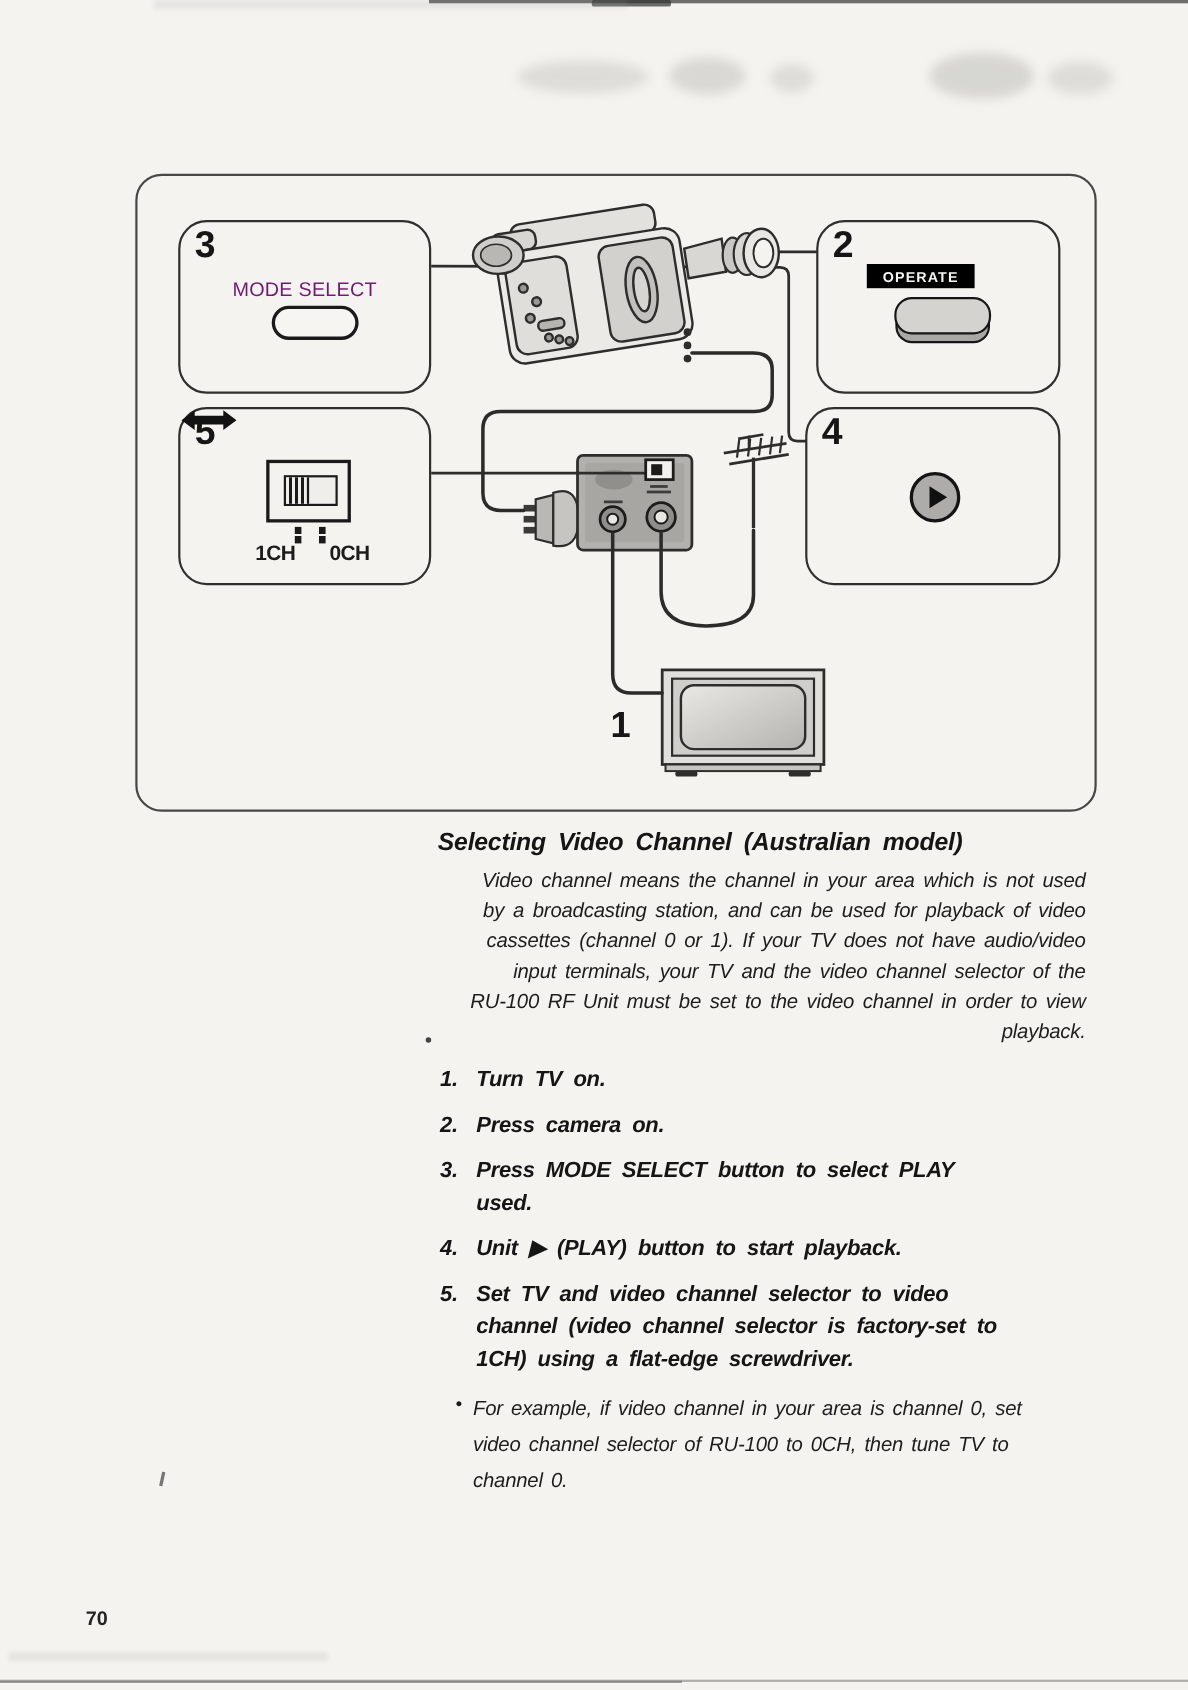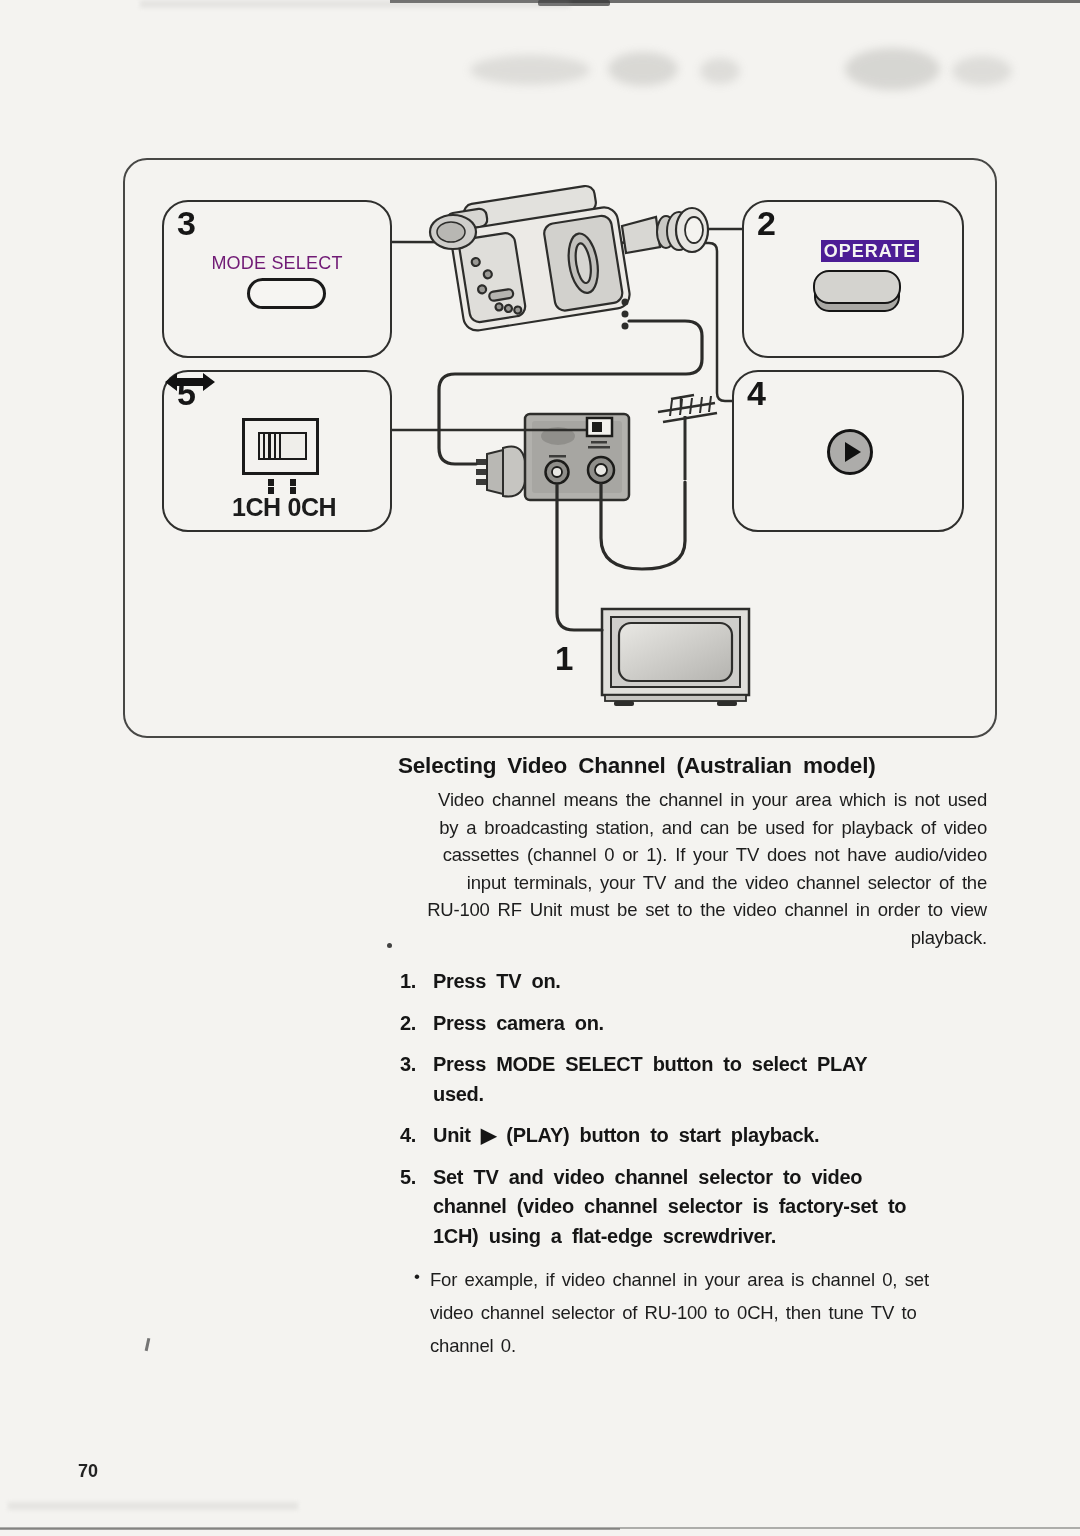--- a/index.html
+++ b/index.html
@@ -29,47 +29,47 @@
   .tv-num{
     position:absolute;left:430px;top:480px;
     font-size:33px;font-weight:700;color:#161616;
   }
   
   .ms-label{position:absolute;top:51px;left:0;right:0;text-align:center;
     font-size:18px;letter-spacing:0.2px;color:#701a75;}
   .ms-button{position:absolute;left:83px;top:76px;width:79px;height:31px;
     border:3.5px solid #1a1a1a;border-radius:17px;background:#f6f5f2;box-sizing:border-box;}
   
-  .op-badge{position:absolute;left:77px;top:38px;width:98px;height:22px;
-    background:#4c1d95;color:#f4f4f2;font-size:18px;font-weight:700;
+  .op-badge{position:absolute;left:44px;top:38px;width:98px;height:22px;
+    background:#000000;color:#f4f4f2;font-size:13px;font-weight:700;
     text-align:center;line-height:23px;letter-spacing:1px;}
   .op-button{position:absolute;left:69px;top:68px;width:84px;height:30px;
     border:2.5px solid #161616;border-radius:16px;background:#d4d3cf;
     box-shadow:0 9px 0 -3px #a9a8a4, 0 9px 0 -1px #161616;}
   
   .arrow-lr{position:absolute;left:91px;top:17px;}
   .switch{position:absolute;left:78px;top:46px;width:77px;height:57px;
     border:3px solid #1a1a1a;background:#f3f2ef;box-sizing:border-box;}
   .switch-slider{position:absolute;left:13px;top:11px;width:49px;height:28px;
     border:2.5px solid #1a1a1a;background:#efeeea;box-sizing:border-box;display:flex;}
   .knob-lines{width:21px;height:100%;border-right:2.5px solid #1a1a1a;box-sizing:border-box;
     background:repeating-linear-gradient(90deg,#efeeea 0 3px,#1a1a1a 3px 5.5px);}
   .tick{position:absolute;width:6px;height:15px;top:107px;
     background:linear-gradient(#1a1a1a 0 44%,rgba(0,0,0,0) 44% 56%,#1a1a1a 56%);}
   .tick.t1{left:104px;} .tick.t2{left:126px;}
   .ch-labels{position:absolute;left:68px;top:121px;width:104px;display:flex;
-    justify-content:space-between;font-size:25px;font-weight:700;letter-spacing:-0.5px;align-items:center;}
+    justify-content:space-between;font-size:19px;font-weight:700;letter-spacing:-0.5px;align-items:center;}
   
   .play-button{position:absolute;left:93px;top:57px;width:46px;height:46px;
     border-radius:50%;background:#adacaa;border:3px solid #141414;box-sizing:border-box;
     display:flex;align-items:center;justify-content:center;}
   .play-tri{width:0;height:0;border-left:16px solid #101010;
     border-top:10px solid transparent;border-bottom:10px solid transparent;margin-left:5px;}
   
-  .text-col{position:absolute;left:398px;top:753px;width:600px;}
+  .text-col{position:absolute;left:398px;top:753px;width:600px;font-style:italic;}
   .heading{margin:0 0 7px 0;font-size:22.5px;font-weight:700;
     letter-spacing:-0.2px;word-spacing:5px;color:#151515;}
   .intro{margin:0 0 16px 0;width:589px;font-size:18.5px;line-height:27.5px;
     letter-spacing:-0.2px;word-spacing:3px;white-space:pre-wrap;color:#1d1d1d;text-align:right;}
   .steps{margin-left:2px;}
   .step{display:flex;margin-bottom:12px;font-size:20px;font-weight:700;
     line-height:29.5px;letter-spacing:-0.3px;word-spacing:5px;color:#151515;}
   .step-num{width:33px;flex:none;}
   .step-text{white-space:pre-wrap;width:560px;}
   .note{display:flex;margin-top:2px;padding-left:16px;}
@@ -237,21 +237,21 @@
   <p class="intro">Video channel means the channel in your area which is not used
 by a broadcasting station, and can be used for playback of video
 cassettes (channel 0 or 1). If your TV does not have audio/video
 input terminals, your TV and the video channel selector of the
 RU-100 RF Unit must be set to the video channel in order to view
 playback.</p>
 
   <div class="steps">
     <div class="step">
       <span class="step-num">1.</span>
-      <span class="step-text">Press TV on.</span>
+      <span class="step-text">Turn TV on.</span>
     </div>
     <div class="step">
       <span class="step-num">2.</span>
       <span class="step-text">Press camera on.</span>
     </div>
     <div class="step">
       <span class="step-num">3.</span>
       <span class="step-text">Press MODE SELECT button to select PLAY
 used.</span>
     </div>

